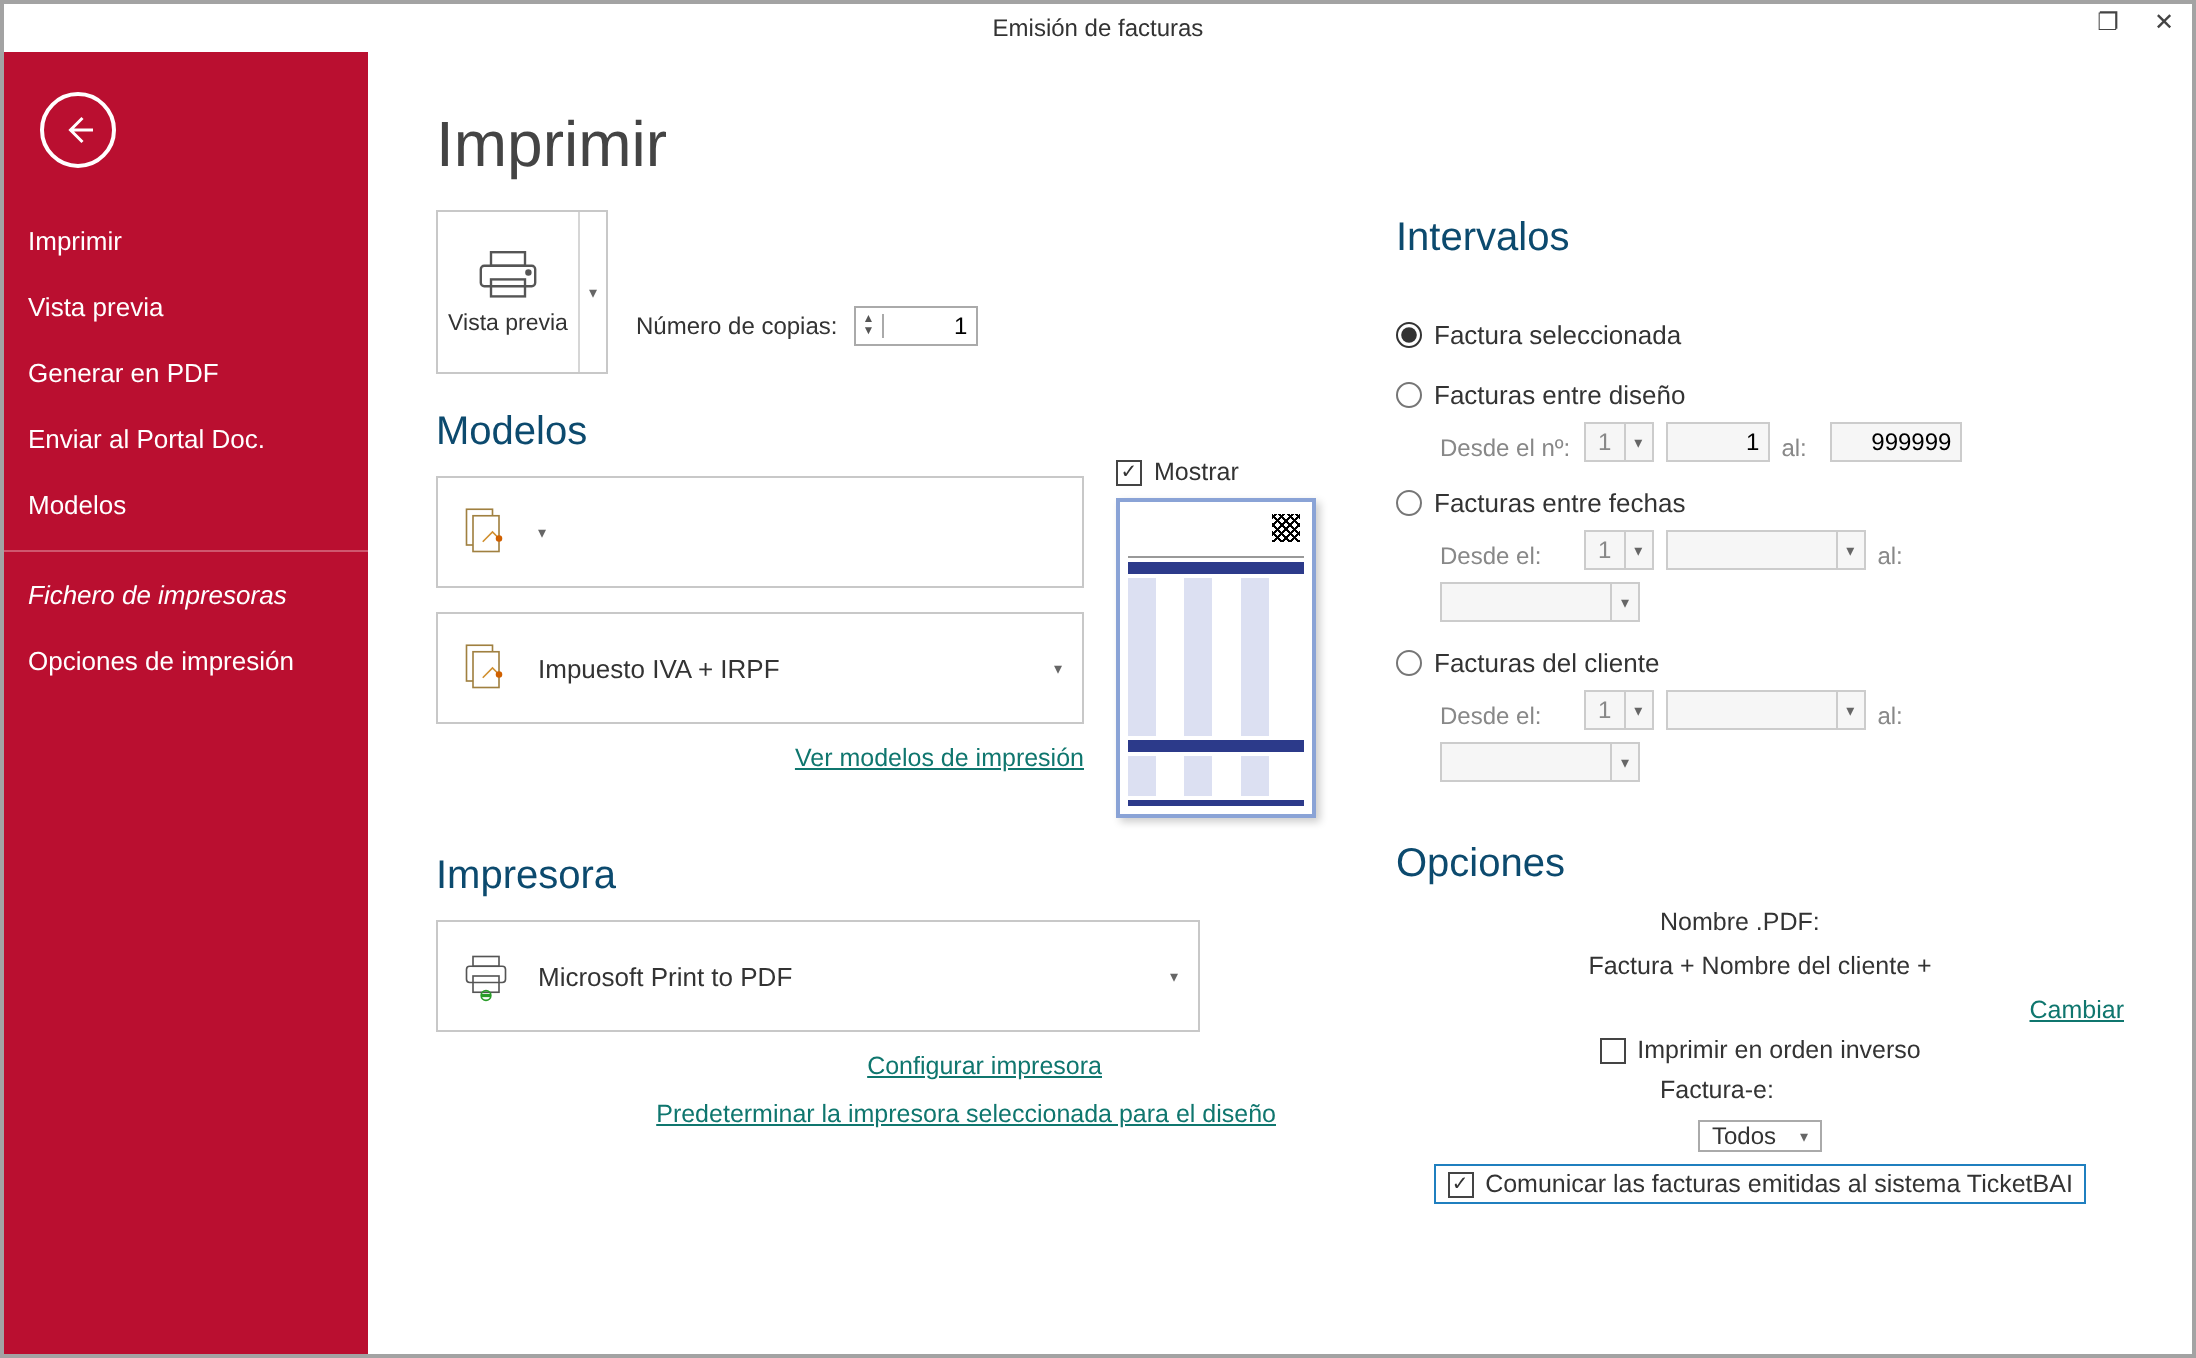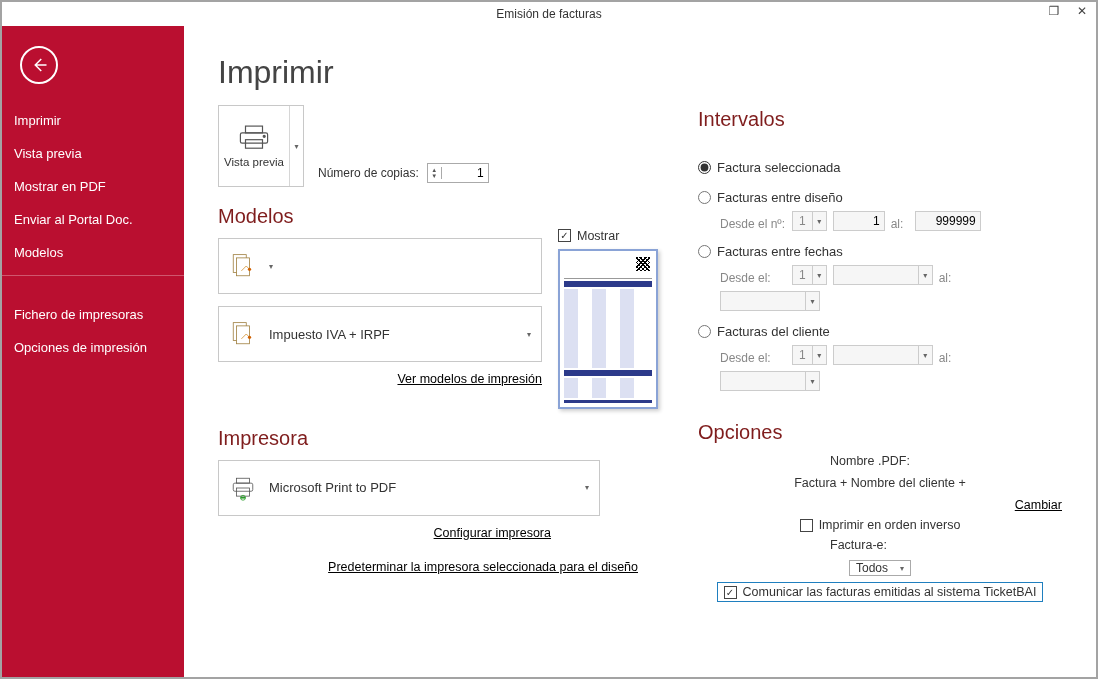--- a/index.html
+++ b/index.html
@@ -7,44 +7,44 @@
   .window { width: 1098px; height: 679px; display: flex; flex-direction: column; border: 2px solid #a3a3a3; }
   .titlebar { height: 24px; display: flex; align-items: center; justify-content: center; position: relative; background: #fff; font-size: 12px; color: #333; }
   .titlebar .winbtns { position: absolute; right: 4px; top: 2px; display: flex; gap: 8px; font-family: "Segoe UI Symbol", sans-serif; font-size: 12px; color: #444; }
   .winbtn { width: 20px; text-align: center; cursor: pointer; }
   .body { flex: 1; display: flex; overflow: hidden; }
   .sidebar { width: 182px; background: #ba0f30; color: #fff; padding-top: 20px; }
   .back { width: 38px; height: 38px; border: 2px solid #fff; border-radius: 50%; margin-left: 18px; display: flex; align-items: center; justify-content: center; cursor: pointer; }
   .back svg { width: 18px; height: 18px; stroke: #fff; fill: none; stroke-width: 2; }
   .nav { margin-top: 20px; }
   .nav a { display: block; padding: 9px 12px; color: #fff; text-decoration: none; font-size: 13px; cursor: pointer; }
-  .nav a.sep { border-top: 1px solid rgba(255,255,255,0.3); margin-top: 6px; padding-top: 31px; }
+  .nav a.sep { border-top: 1px solid rgba(255,255,255,0.3); margin-top: 6px; padding-top: 14px; font-style: italic; }
   .main { flex: 1; padding: 28px 34px 10px 34px; display: flex; gap: 40px; overflow: hidden; }
   .colL { width: 440px; }
   .colR { flex: 1; }
   h1 { font-weight: 300; font-size: 32px; color: #444; margin-bottom: 14px; }
-  h2 { font-weight: 400; font-size: 20px; color: #7f1d1d; margin: 18px 0 10px 0; }
+  h2 { font-weight: 400; font-size: 20px; color: #0c4a6e; margin: 18px 0 10px 0; }
   .colR h2:first-child { margin-top: 54px; }
   .toolbar { display: flex; align-items: flex-end; gap: 14px; }
   .ribbonbtn { width: 86px; height: 82px; border: 1px solid #c8c8c8; background: #fff; display: flex; position: relative; cursor: pointer; }
   .ribbonbtn .mainpart { flex: 1; display: flex; flex-direction: column; align-items: center; justify-content: center; gap: 4px; font-size: 11.5px; color: #333; }
   .ribbonbtn .droparrow { width: 14px; border-left: 1px solid #d6d6d6; display: flex; align-items: center; justify-content: center; color: #666; font-size: 8px; }
   .ribbonbtn svg { width: 34px; height: 28px; stroke: #555; fill: none; stroke-width: 1.4; }
-  .copies { display: flex; align-items: center; gap: 8px; font-size: 12px; color: #333; margin-bottom: 4px; }
+  .copies { display: flex; align-items: center; gap: 8px; font-size: 12px; color: #333; margin-bottom: 14px; }
   .spinner { display: inline-flex; align-items: center; border: 1px solid #aaa; height: 20px; }
   .spinner .arrows { width: 14px; display: flex; flex-direction: column; border-right: 1px solid #aaa; font-size: 6px; color: #555; }
   .spinner .arrows span { flex:1; display:flex; align-items:center; justify-content:center; cursor:pointer; }
   .spinner input { width: 46px; border: none; outline: none; text-align: right; font-size: 12px; padding-right: 4px; }
   .selectcard { border: 1px solid #c8c8c8; height: 56px; display: flex; align-items: center; padding: 0 10px 0 8px; margin-bottom: 12px; cursor: pointer; position: relative; }
   .selectcard .cardicon { width: 32px; height: 32px; display:flex; align-items:center; justify-content:center; margin-right: 10px; }
   .selectcard .cardicon svg { width: 26px; height: 26px; }
   .selectcard .cardtext { flex: 1; font-size: 13px; color: #333; }
   .selectcard .carddrop { font-size: 8px; color: #666; }
   .linkrow { text-align: right; margin-top: -2px; }
-  .linkrow a, a.tlink { color: #000000; font-size: 12.5px; text-decoration: underline; cursor: pointer; }
+  .linkrow a, a.tlink { color: #0f766e; font-size: 12.5px; text-decoration: underline; cursor: pointer; }
   .modelsrow { display: flex; align-items: flex-start; gap: 16px; }
   .modelsleft { width: 333px; }
   .mostrarhdr { display:flex; align-items:center; gap:4px; font-size:12.5px; margin-bottom:6px; justify-content:flex-start; }
   .preview { width: 100px; height: 160px; border: 2px solid #8aa3d6; background:#fff; padding:4px; display:flex; flex-direction:column; gap:2px; box-shadow: 2px 2px 4px rgba(0,0,0,0.2); }
   .preview .hdr { height:24px; border-bottom:1px solid #999; position:relative; }
   .preview .hdr::after { content:""; position:absolute; right:2px; top:2px; width:14px; height:14px; background:
      repeating-linear-gradient(45deg,#000 0 1px,transparent 1px 3px),
      repeating-linear-gradient(-45deg,#000 0 1px,transparent 1px 3px); }
   .preview .band { height:6px; background:#2c3a8a; }
   .preview .cols { flex:1; background: linear-gradient(90deg,#dce0f2 0 16%, #fff 16% 32%, #dce0f2 32% 48%,#fff 48% 64%,#dce0f2 64% 80%,#fff 80% 100%); }
@@ -86,21 +86,21 @@
   <div class="body">
     <div class="sidebar">
       <div class="back">
         <svg viewBox="0 0 24 24">
             <path d="M15 4 L7 12 L15 20 M7 12 H22"></path>
           </svg>
       </div>
       <div class="nav">
         <a>Imprimir</a>
         <a>Vista previa</a>
-        <a>Mostrar en PDF</a>
+        <a>Generar en PDF</a>
         <a>Enviar al Portal Doc.</a>
         <a>Modelos</a>
         <a class="sep">Fichero de impresoras</a>
         <a>Opciones de impresión</a>
       </div>
     </div>
 
     <div class="main">
       <div class="colL">
         <h1>Imprimir</h1>
@@ -183,21 +183,21 @@
                 <rect x="4" y="10" width="24" height="10" rx="2" fill="none" stroke="#555"></rect>
                 <rect x="8" y="16" width="16" height="10" fill="none" stroke="#555"></rect>
                 <circle cx="16" cy="28" r="3" fill="none" stroke="#2a9d2a"></circle>
                 <rect x="13" y="27" width="6" height="2" fill="#2a9d2a"></rect>
               </svg>
           </span>
           <span class="cardtext">Microsoft Print to PDF</span>
           <span class="carddrop">▾</span>
         </div>
         <div class="linkrow" style="width:333px"><a class="tlink">Configurar impresora</a></div>
-        <div class="linkrow" style="width:420px;margin-top:20px"><a class="tlink">Predeterminar la impresora seleccionada para el diseño</a></div>
+        <div class="linkrow" style="width:420px;margin-top:10px"><a class="tlink">Predeterminar la impresora seleccionada para el diseño</a></div>
       </div>
 
       <div class="colR">
         <h2>Intervalos</h2>
         <div class="interv">
           <label class="radiorow">
             <input type="radio" name="interv" checked="" style="">
               <span>Factura seleccionada</span>
           </label>
           <div style="height:6px"></div>

